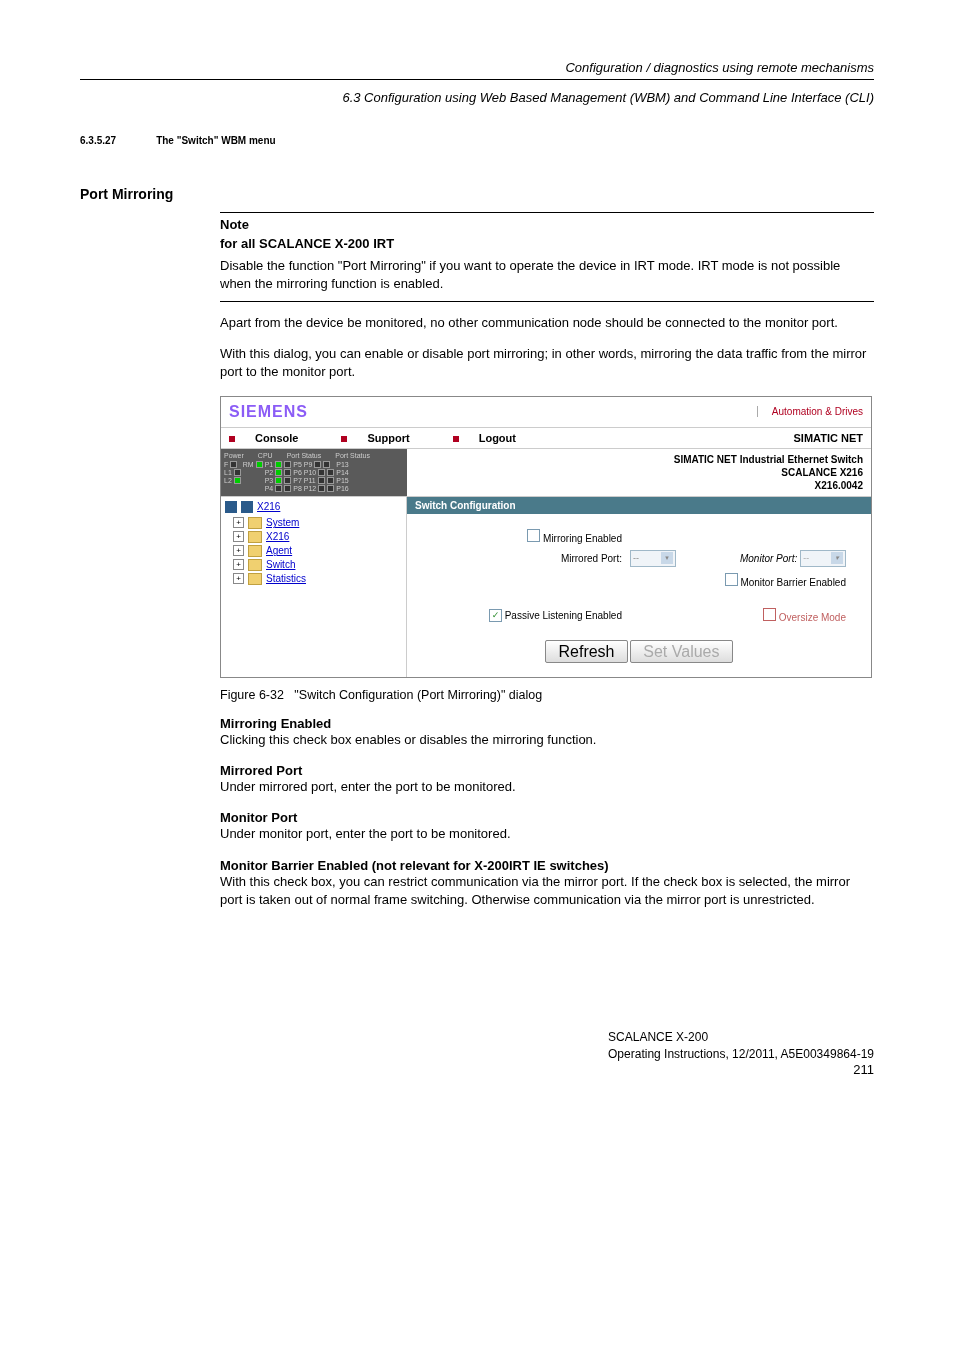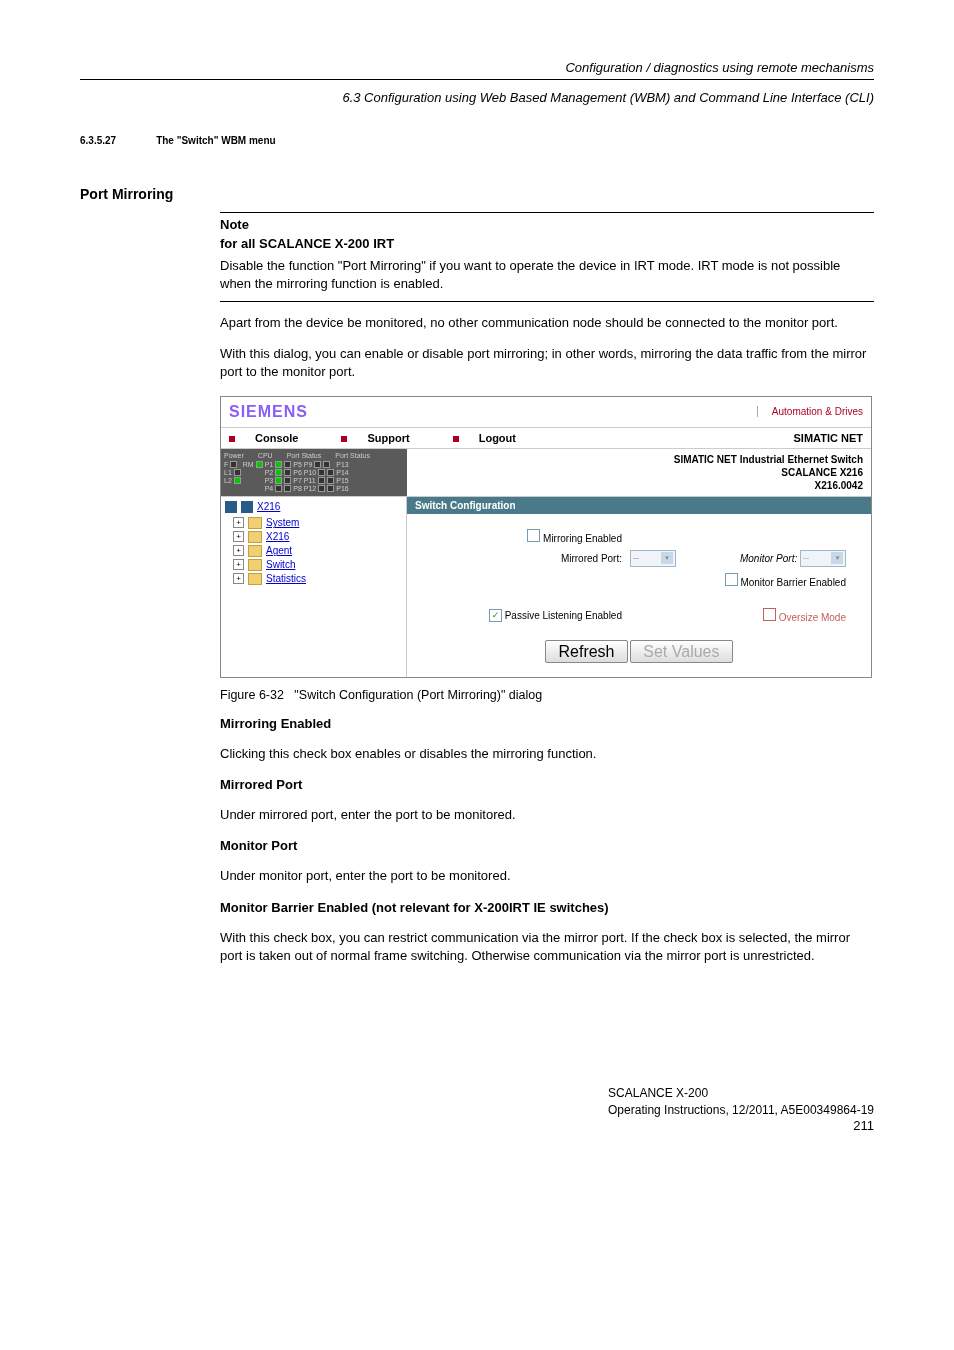--- a/index.html
+++ b/index.html
@@ -294,21 +294,21 @@
     .figure-caption {
       margin-top: 10px;
       font-size: 12.5px;
     }
     .def-term {
       font-weight: bold;
       margin-top: 14px;
     }
     .def-body {
       line-height: 1.4;
-      margin-top: 14px;
+      margin-top: 0;
     }
     .footer {
       display: flex;
       justify-content: space-between;
       align-items: flex-end;
       margin-top: 120px;
       font-size: 12px;
       flex-direction: column;
     }
     .footer-left {

